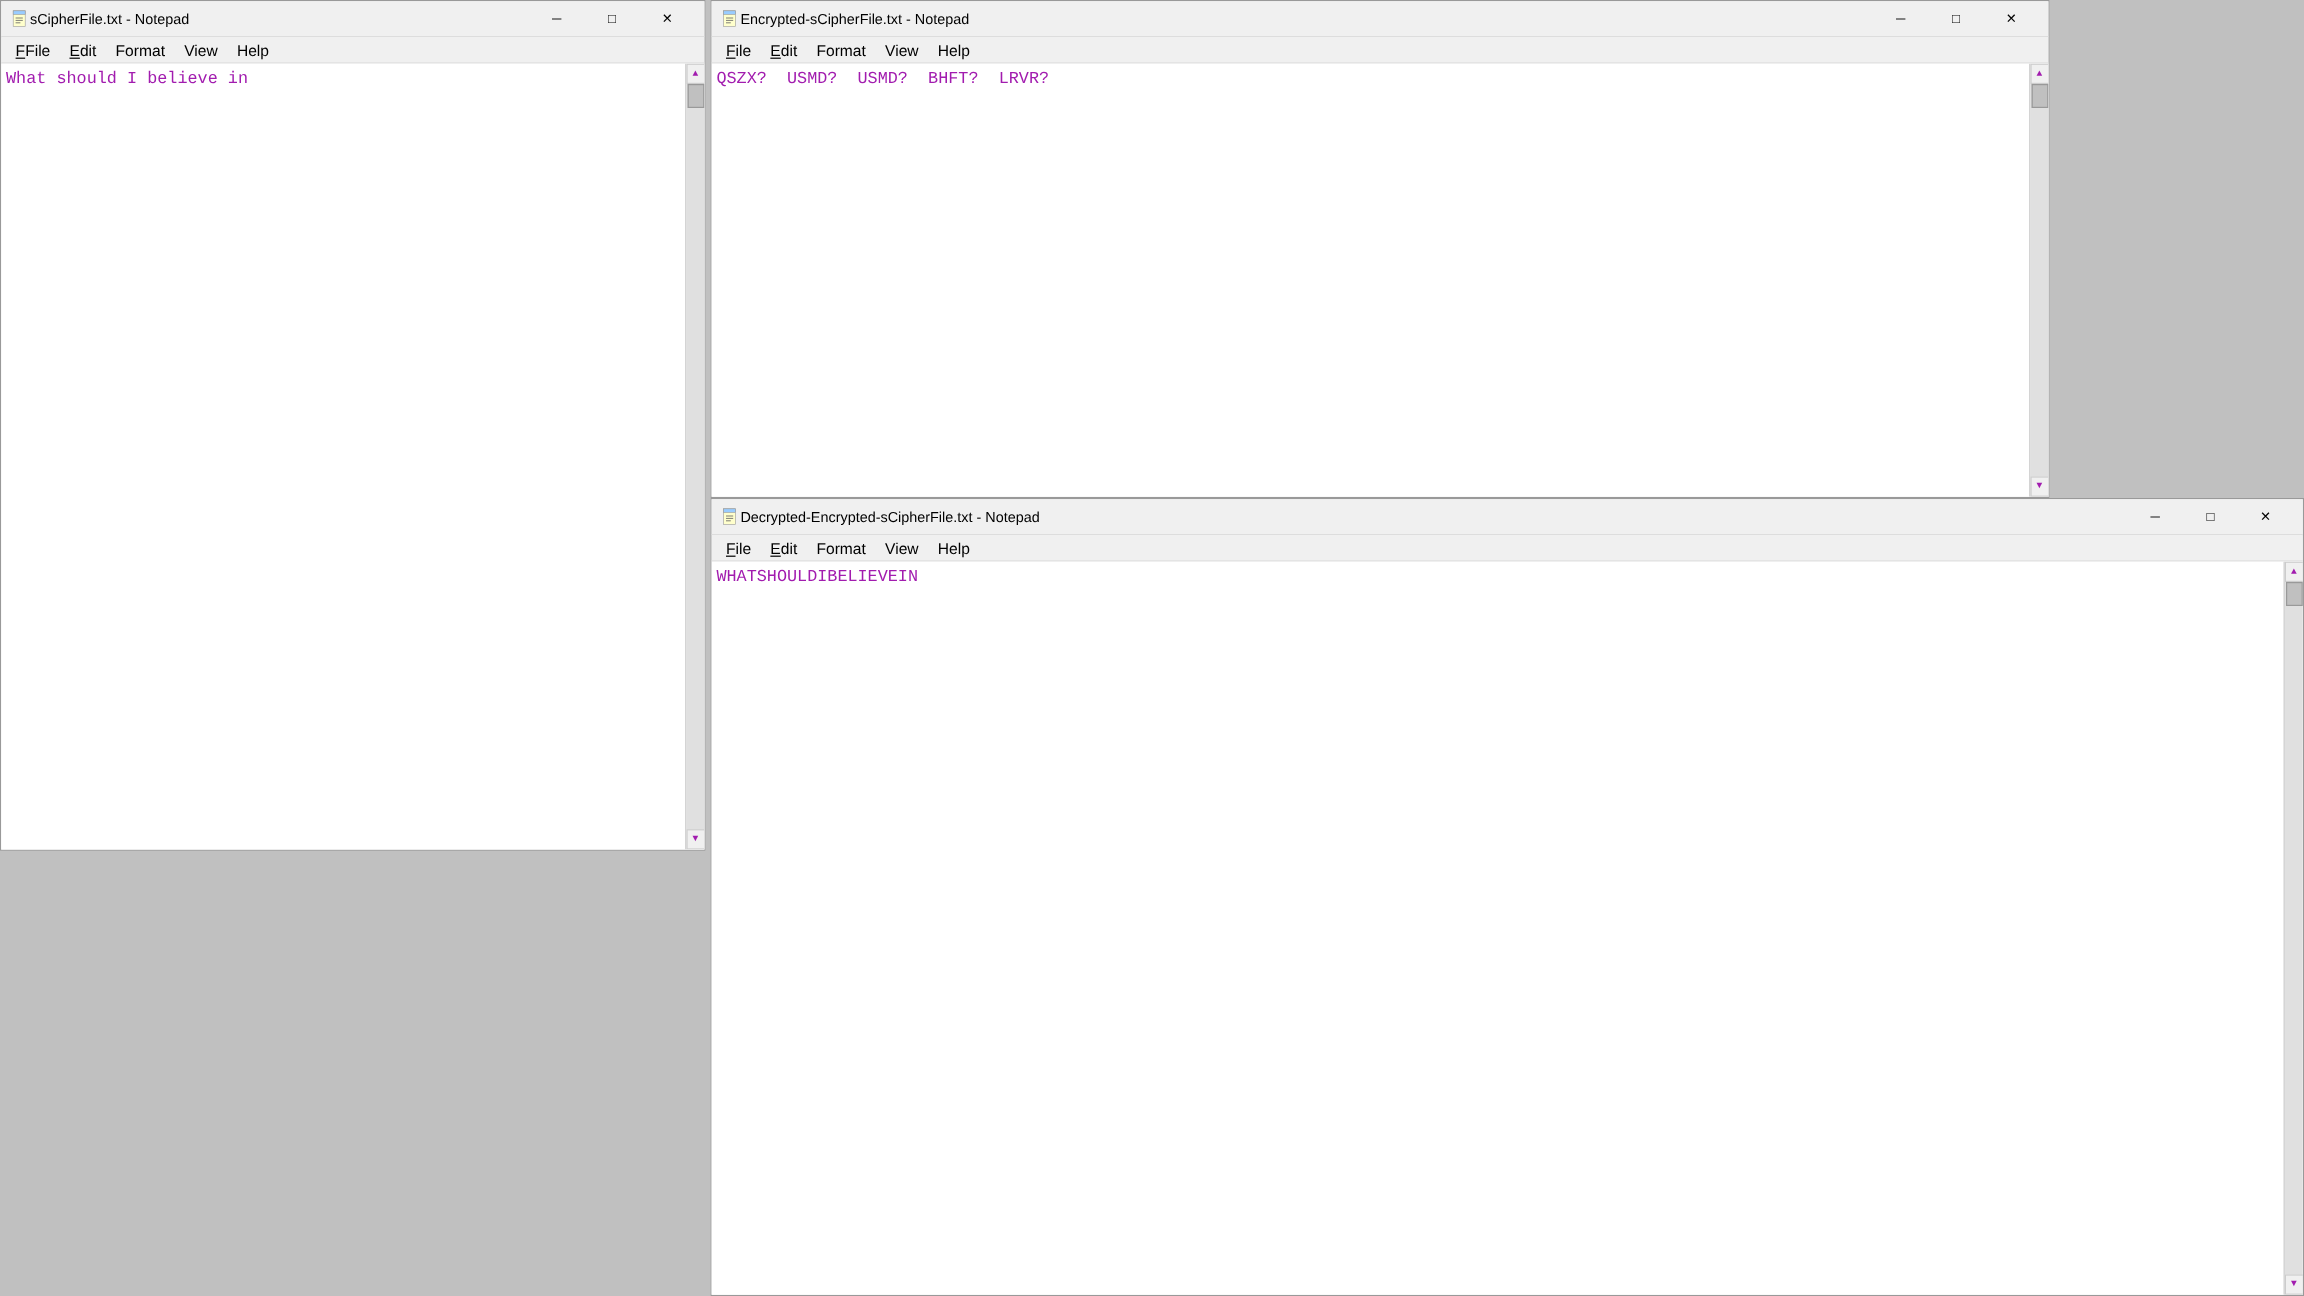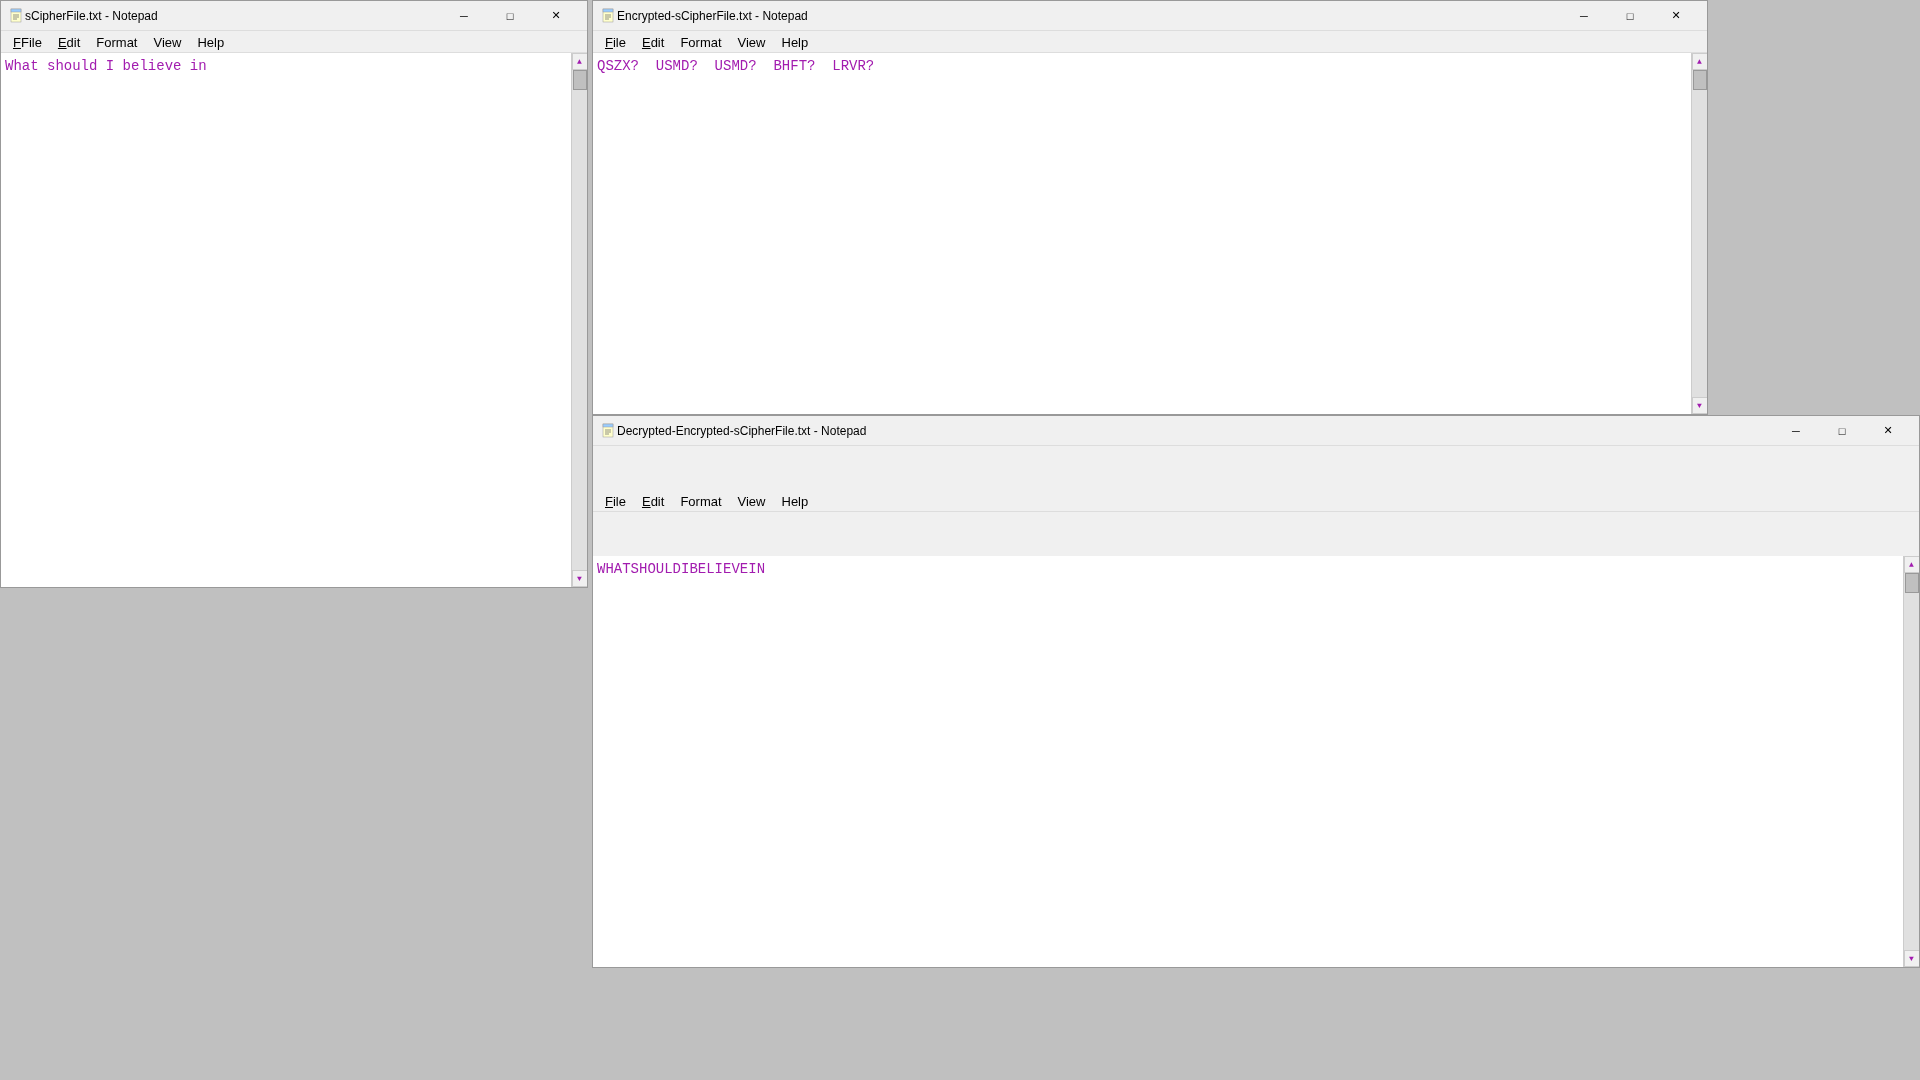--- a/index.html
+++ b/index.html
@@ -140,38 +140,37 @@
       background: #c0c0c0;
       border: 1px solid #999;
       margin: 0 auto;
     }
 
     
     .window-1 {
       left: 0;
       top: 0;
       width: 588px;
-      height: 588px;
+      height: 709px;
     }
 
     
     .window-2 {
       left: 592px;
       top: 0;
       width: 1116px;
       height: 415px;
     }
 
     
     .window-3 {
       left: 592px;
       top: 415px;
       width: 1328px;
-      height: 553px;
-      gap: 44px;
+      height: 665px;
     }
 
     
     .notepad-icon-svg {
       width: 16px;
       height: 16px;
     }
   </style>
 </head>
 <body>

